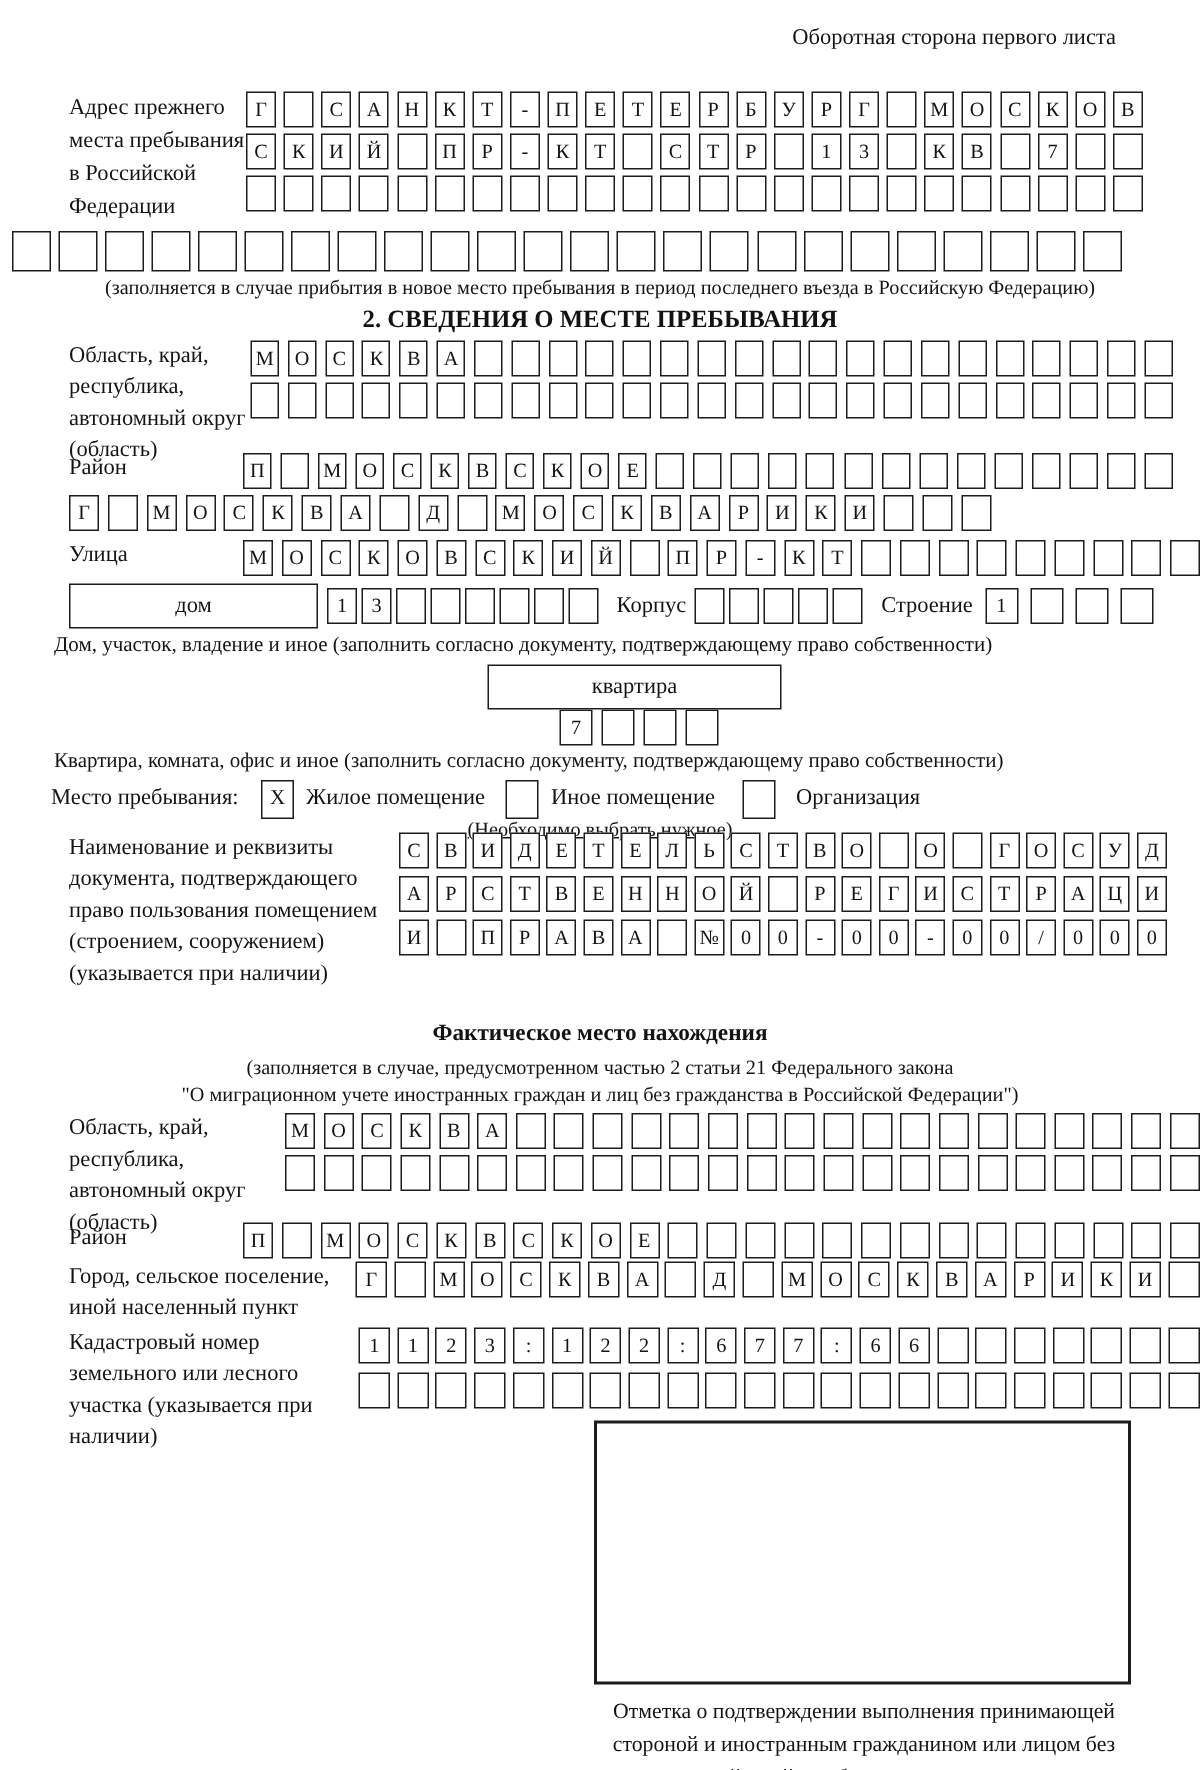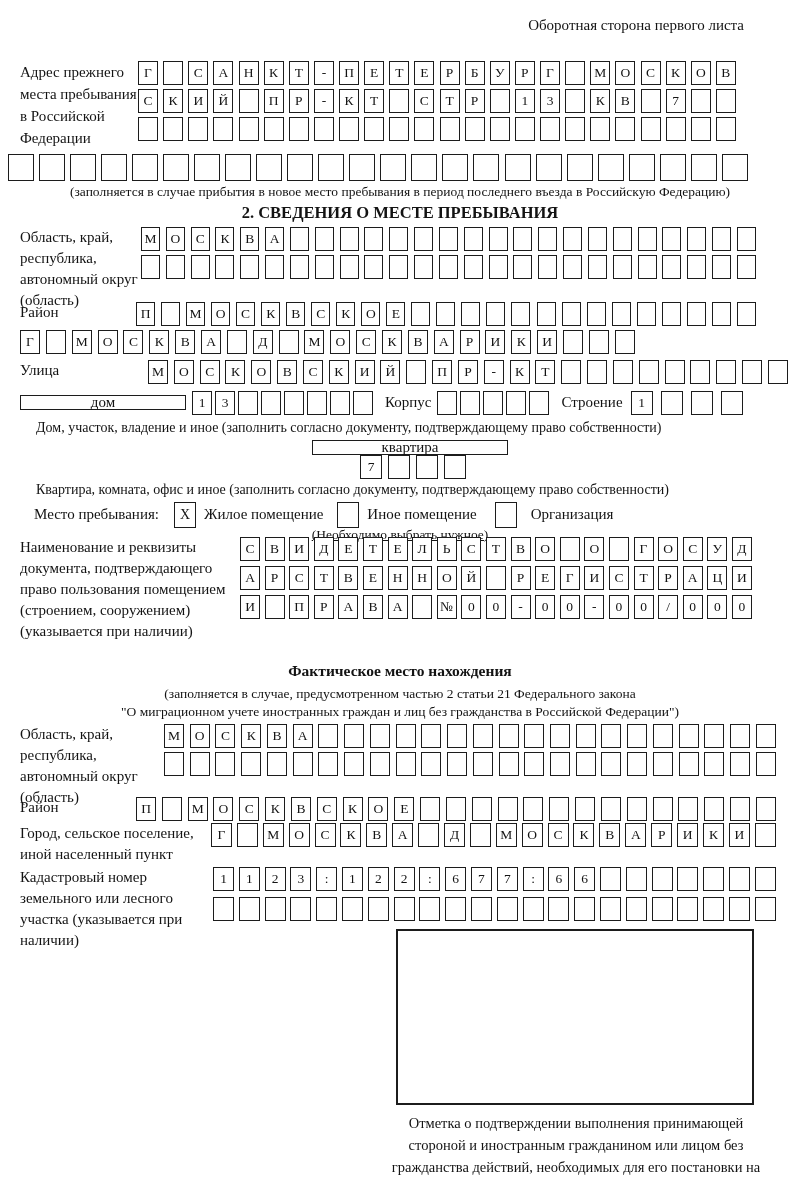--- a/index.html
+++ b/index.html
@@ -3,40 +3,40 @@
 <meta charset="utf-8">
 <style>
   html,body{margin:0;padding:0;background:#fff;}
   #page{
     width:800px;height:1180px;box-sizing:border-box;overflow:hidden;
     background:#ffffff;color:#131313;
     font-family:"Liberation Serif","DejaVu Serif",serif;
     position:relative;
   }
   .side-note{padding-top:16px;padding-right:56px;text-align:right;font-size:15px;line-height:19px;}
-  .fblock{display:flex;align-items:flex-start;padding-left:20px;}
+  .fblock{display:flex;align-items:flex-start;padding-left:46px;}
   .flabel{flex-shrink:0;font-size:15px;line-height:21px;}
   .flabel.lh22{line-height:22px;}
   .rows{display:flex;flex-direction:column;gap:4px;}
   .boxrow{display:flex;justify-content:space-between;--cw:20px;}
   .boxrow.gapped{justify-content:flex-start;}
   .g3{gap:3px;} .g6{gap:6px;} .g8{gap:8px;}
   .cell{
     box-sizing:border-box;flex-shrink:0;width:var(--cw);height:24px;
     border:1.6px solid #1c1c1c;display:flex;align-items:center;justify-content:center;
     font-size:13.5px;line-height:1;background:#fff;
   }
   .cw19{--cw:19px;} .cw20{--cw:20px;} .cw21{--cw:21px;} .cw22{--cw:22px;} .cw26{--cw:26px;}
   .tall .cell{height:27px;border-width:1.8px;}
   .cap{font-size:13.5px;line-height:16px;text-align:center;}
   .note-left{font-size:14px;line-height:16px;padding-left:36px;}
   .h-bold{font-weight:bold;text-align:center;font-size:16.5px;line-height:19px;}
   .h-bold2{font-weight:bold;text-align:center;font-size:15.5px;line-height:19px;}
   .widebox{
-    box-sizing:border-box;flex-shrink:0;height:15px;border:1.8px solid #1c1c1c;
+    box-sizing:border-box;flex-shrink:0;height:30px;border:1.8px solid #1c1c1c;
     display:flex;align-items:center;justify-content:center;font-size:15px;background:#fff;
   }
   .inline-label{font-size:15px;line-height:27px;flex-shrink:0;}
   .chk{
     box-sizing:border-box;flex-shrink:0;width:22px;height:26px;border:1.6px solid #1c1c1c;
     display:flex;align-items:center;justify-content:center;font-size:14px;background:#fff;
   }
   .stay-row{display:flex;align-items:flex-end;padding-left:34px;}
   .stamp{
     box-sizing:border-box;margin-left:396px;width:358px;height:176px;
@@ -277,21 +277,21 @@
         <div class="cell">Р</div>
         <div class="cell">И</div>
         <div class="cell">К</div>
         <div class="cell">И</div>
         <div class="cell"></div>
         <div class="cell"></div>
         <div class="cell"></div>
       </div>
   </div>
 
-  <div class="fblock" style="margin-top:6px;gap:12px;">
+  <div class="fblock" style="margin-top:6px;">
     <div class="flabel" style="width:116px;">Улица</div>
     <div class="boxrow cw20" style="width:640px;">
         <div class="cell">М</div>
         <div class="cell">О</div>
         <div class="cell">С</div>
         <div class="cell">К</div>
         <div class="cell">О</div>
         <div class="cell">В</div>
         <div class="cell">С</div>
         <div class="cell">К</div>

